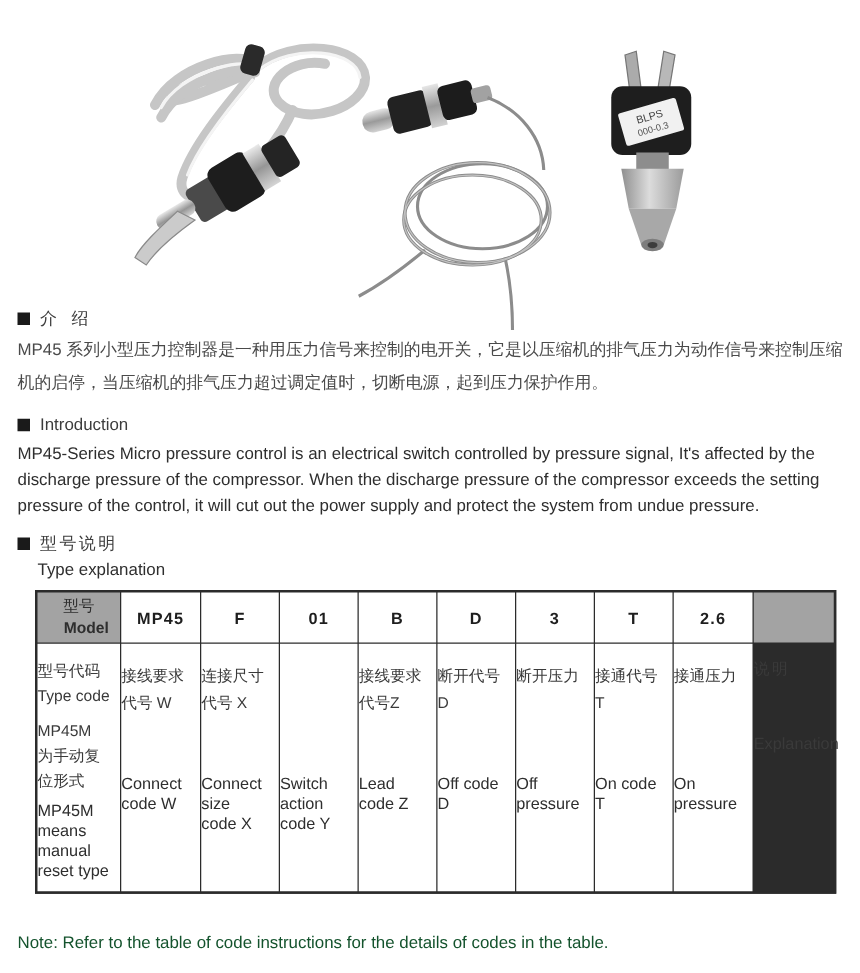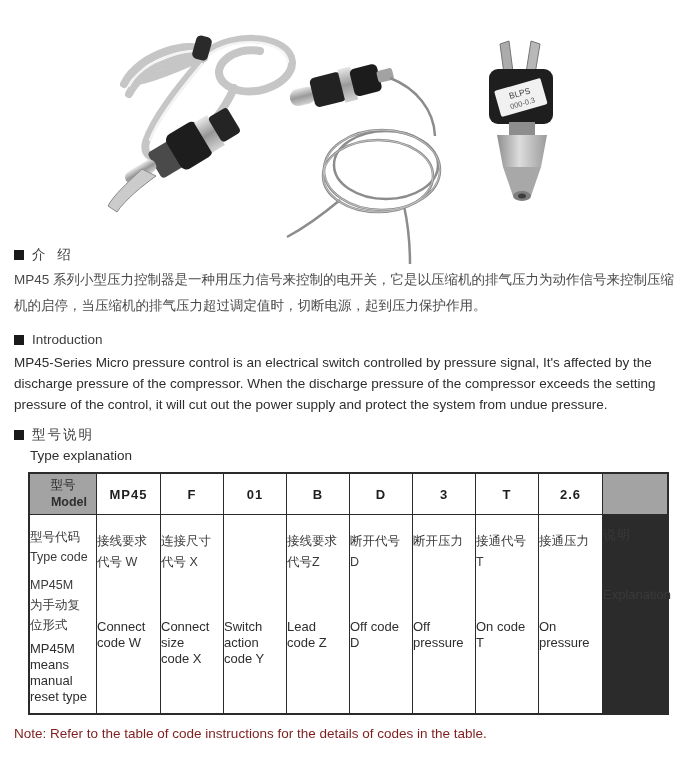--- a/index.html
+++ b/index.html
@@ -53,21 +53,21 @@
   .cb { top:104px; line-height:16px; font-size:13px; color:#2e2e2e; }
   .c0 .ct { top:12px; line-height:20px; }
   .c0 .cm { top:60px; line-height:20px; }
   .c0 .cb { top:126px; }
   .lbl-cn { top:52px; line-height:18px; letter-spacing:2px; }
   .lbl-en { top:112px; line-height:18px; font-size:13px; }
 
   
   .note { position:absolute; left:14px; }
   #note-cn { top:724px; font-size:13px; color:#6b6b6b; }
-  #note-en { top:726px; font-size:13.5px; color:#7f1d1d; }
+  #note-en { top:746px; font-size:13.5px; color:#14532d; }
 </style>
 </head>
 <body>
 
 <div class="page">
 
   <svg id="photo-left" class="photo" viewBox="0 0 244 216">
     <defs>
       <linearGradient id="m1" x1="0" y1="0" x2="0" y2="1">
         <stop offset="0" stop-color="#e9e9e9"></stop>

